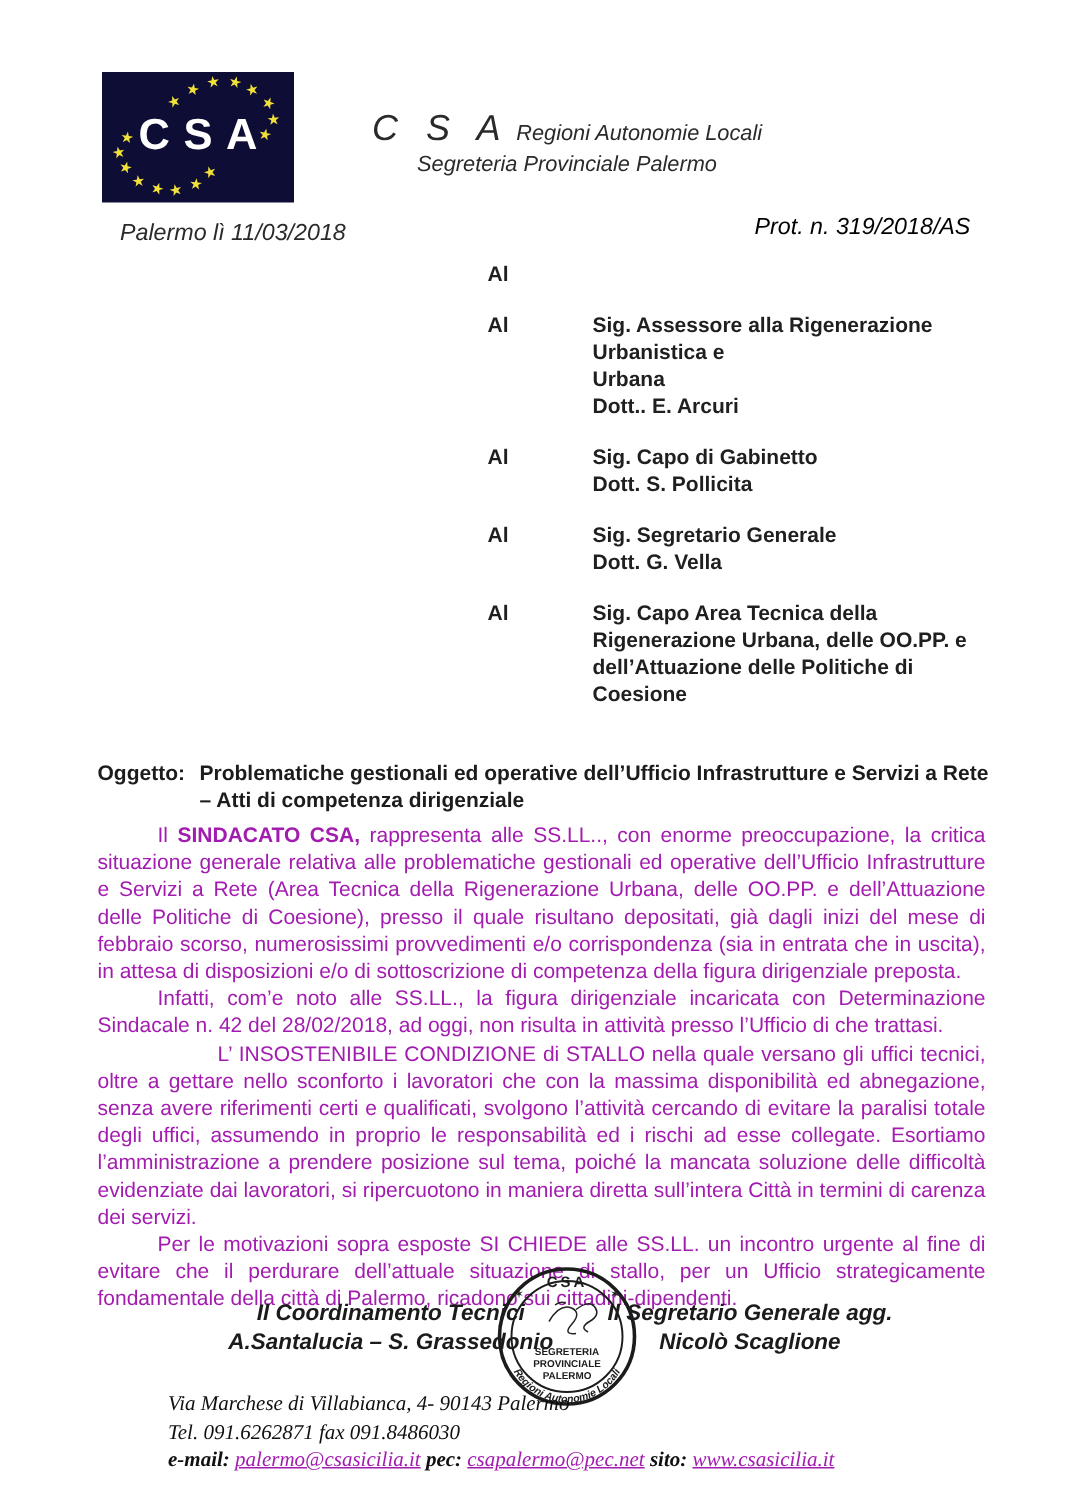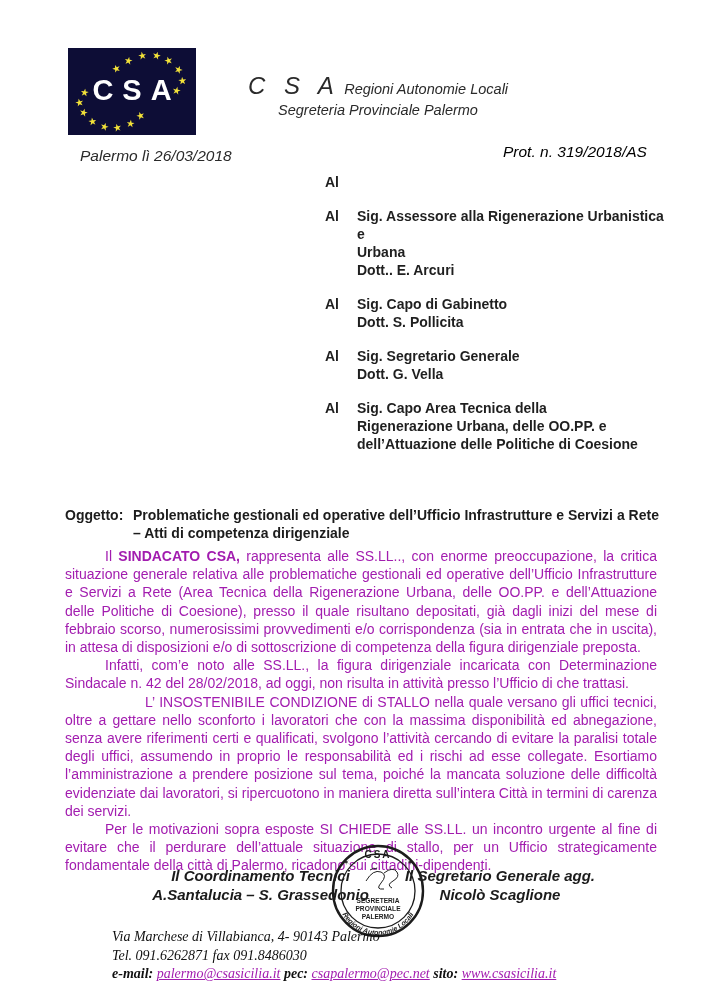--- a/index.html
+++ b/index.html
@@ -23,21 +23,21 @@
   
   .org{position:absolute;left:228px;top:72px;width:300px;text-align:center;font-style:italic;color:#2a2a2a;}
   .org-csa{font-size:24px;letter-spacing:6px;}
   .org-suffix{font-size:14.5px;}
   .org-line2{font-size:14.5px;margin-top:2px;}
   .dateline{position:absolute;left:80px;top:147px;font-style:italic;font-size:15.5px;color:#2a2a2a;}
   .protocol{position:absolute;left:503px;top:143px;font-style:italic;font-size:15.5px;color:#000000;}
 
   
   .recipients{position:absolute;left:325px;top:173px;width:340px;font-size:14px;line-height:18px;font-weight:bold;color:#1f1f1f;}
-  .recipient{display:flex;margin-bottom:16px;}
+  .recipient{display:flex;margin-bottom:16px;gap:38px;}
   .recipient .al{width:32px;flex-shrink:0;}
 
   
   .subject{position:absolute;left:65px;top:506px;width:594px;font-weight:bold;font-size:14px;line-height:18px;display:flex;}
   .subj-label{width:68px;flex-shrink:0;}
 
   
   .body-text{position:absolute;left:65px;top:547px;width:592px;font-size:14px;line-height:18.2px;text-align:justify;color:#a21caf;}
   .body-text p{margin:0;}
   .p1,.p2,.p4{text-indent:40px;}
@@ -84,21 +84,21 @@
   </div>
 
   <div class="org">
     <div class="org-line1">
       <span class="org-csa">C S A</span>
       <span class="org-suffix">Regioni Autonomie Locali</span>
     </div>
     <div class="org-line2">Segreteria Provinciale Palermo</div>
   </div>
 
-  <div class="dateline">Palermo lì 26/03/2018</div>
+  <div class="dateline">Palermo lì 11/03/2018</div>
   <div class="protocol">Prot. n. 319/2018/AS</div>
 
   <div class="recipients">
     <div class="recipient">
       <span class="al">Al</span>
     </div>
     <div class="recipient">
       <span class="al">Al</span>
       <div class="rlines">
         <div>Sig. Assessore alla Rigenerazione Urbanistica e</div>

